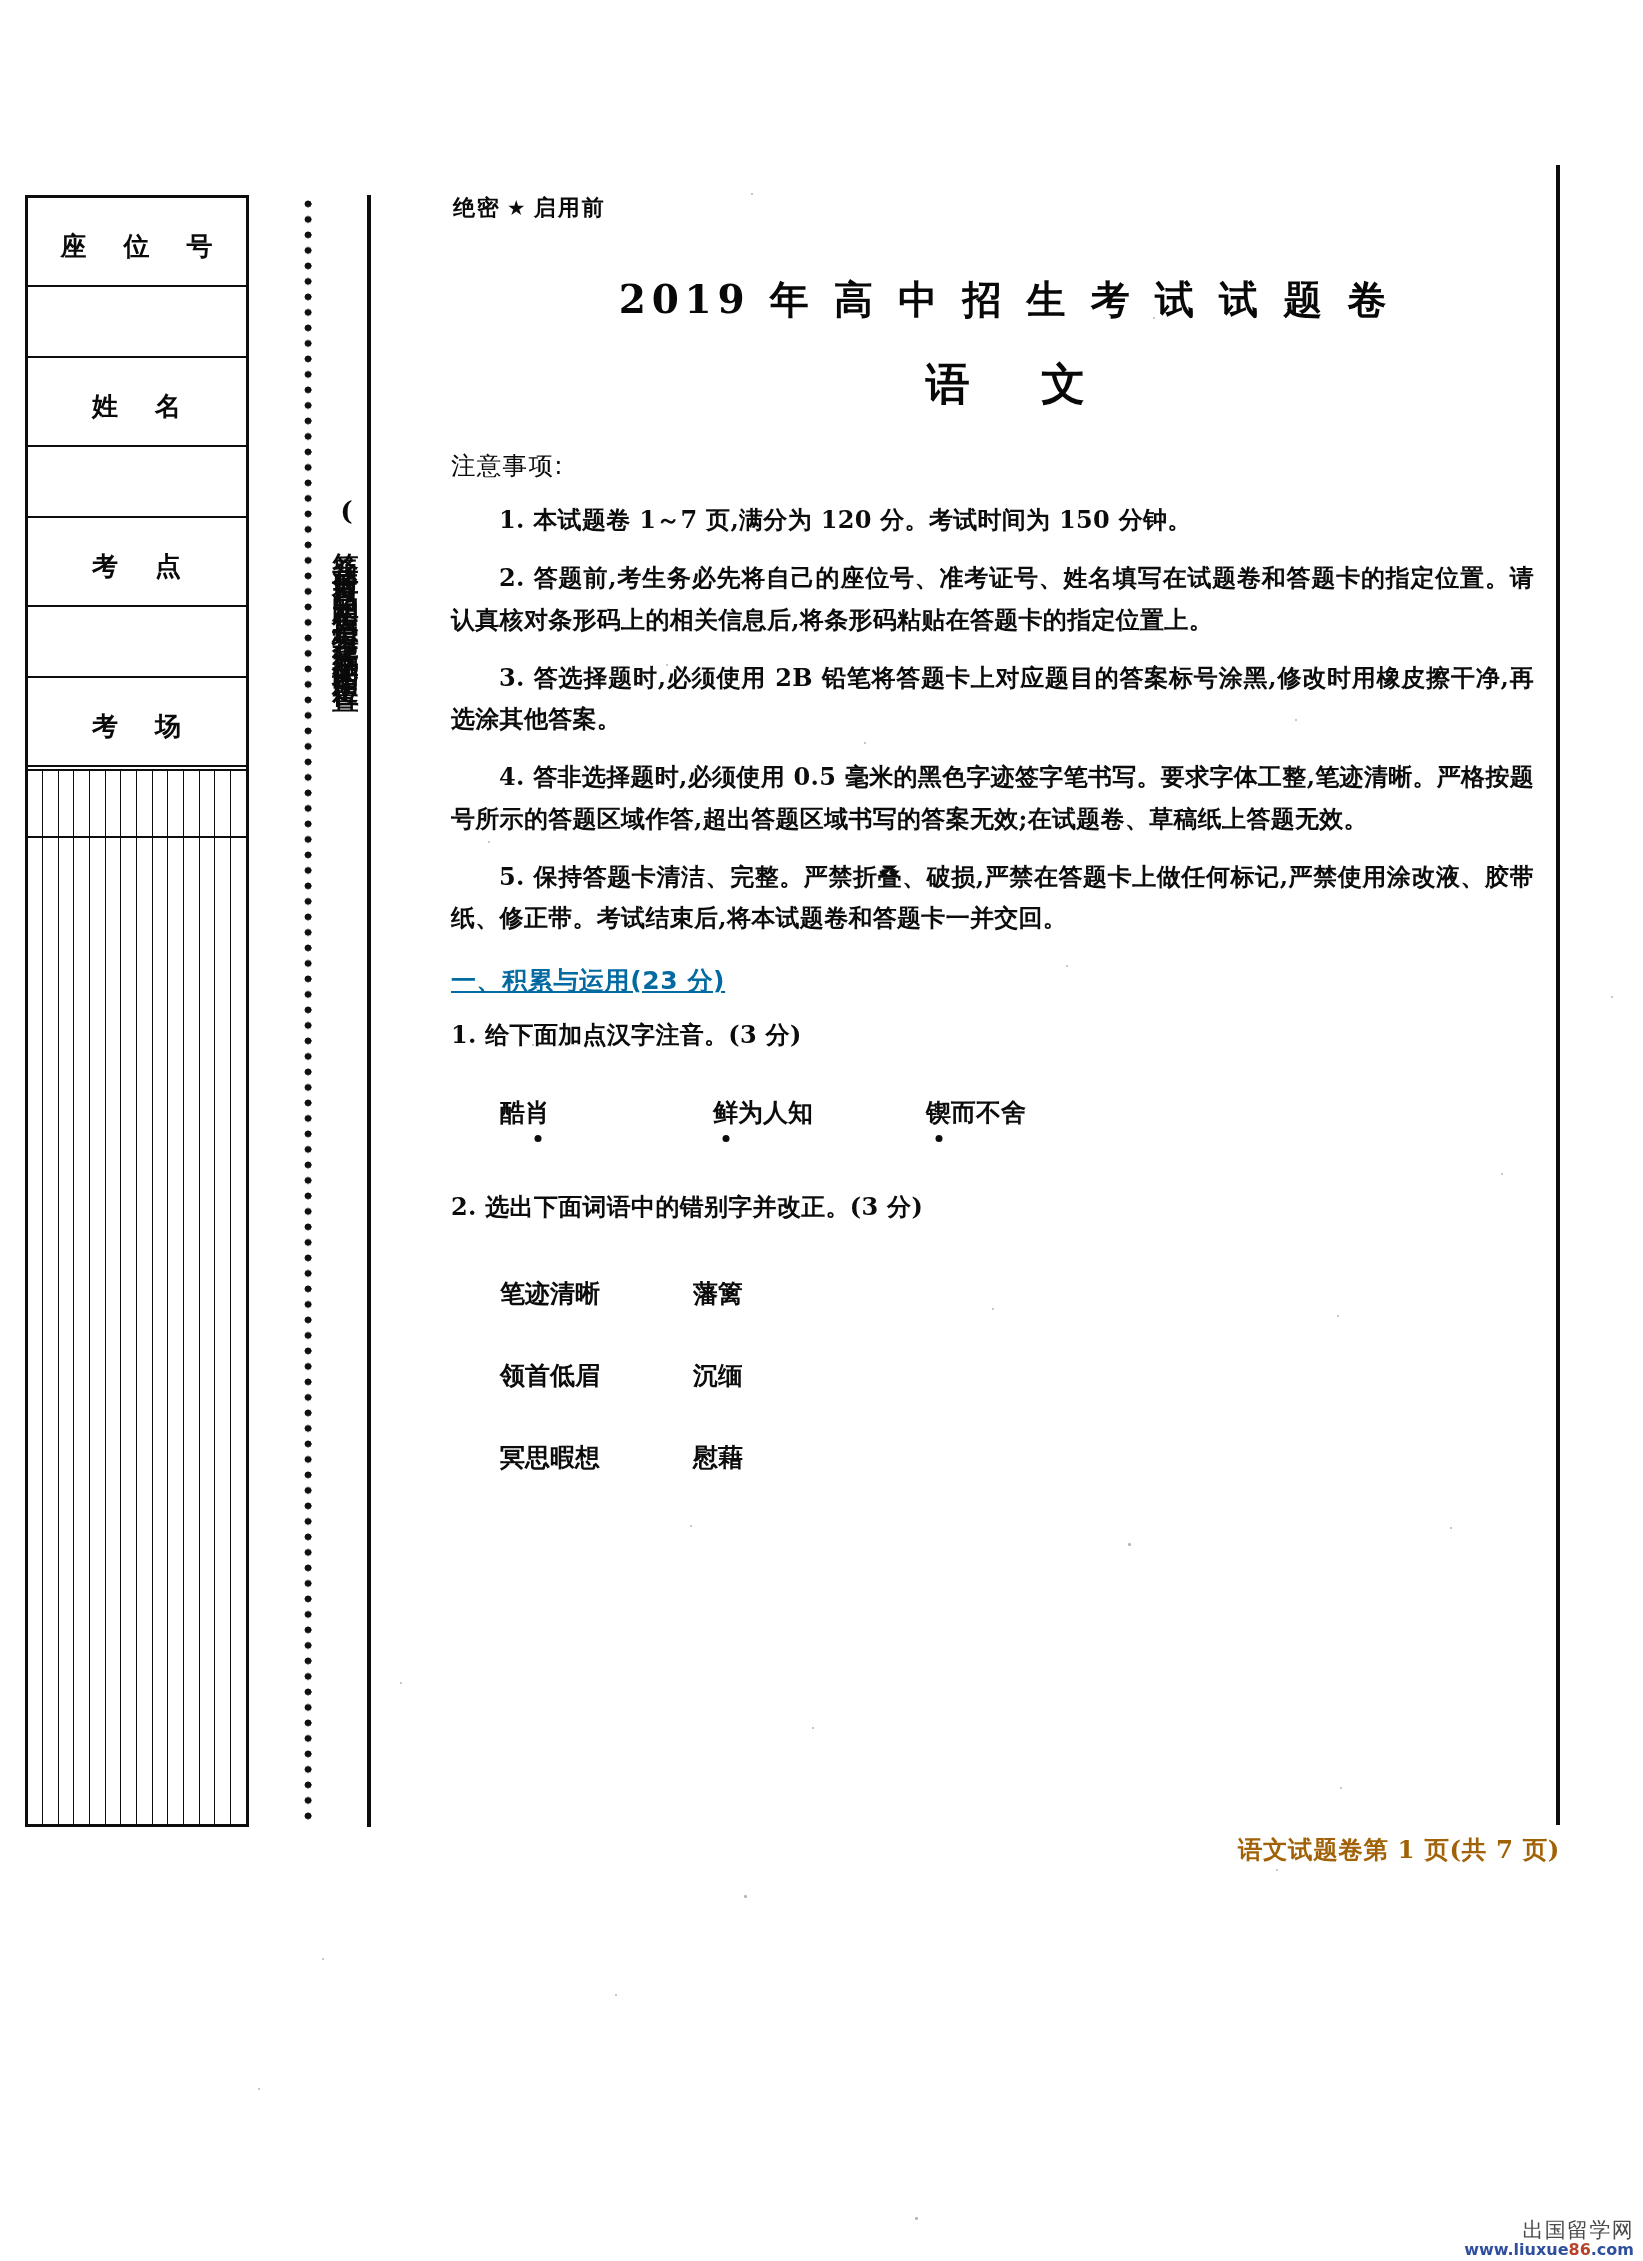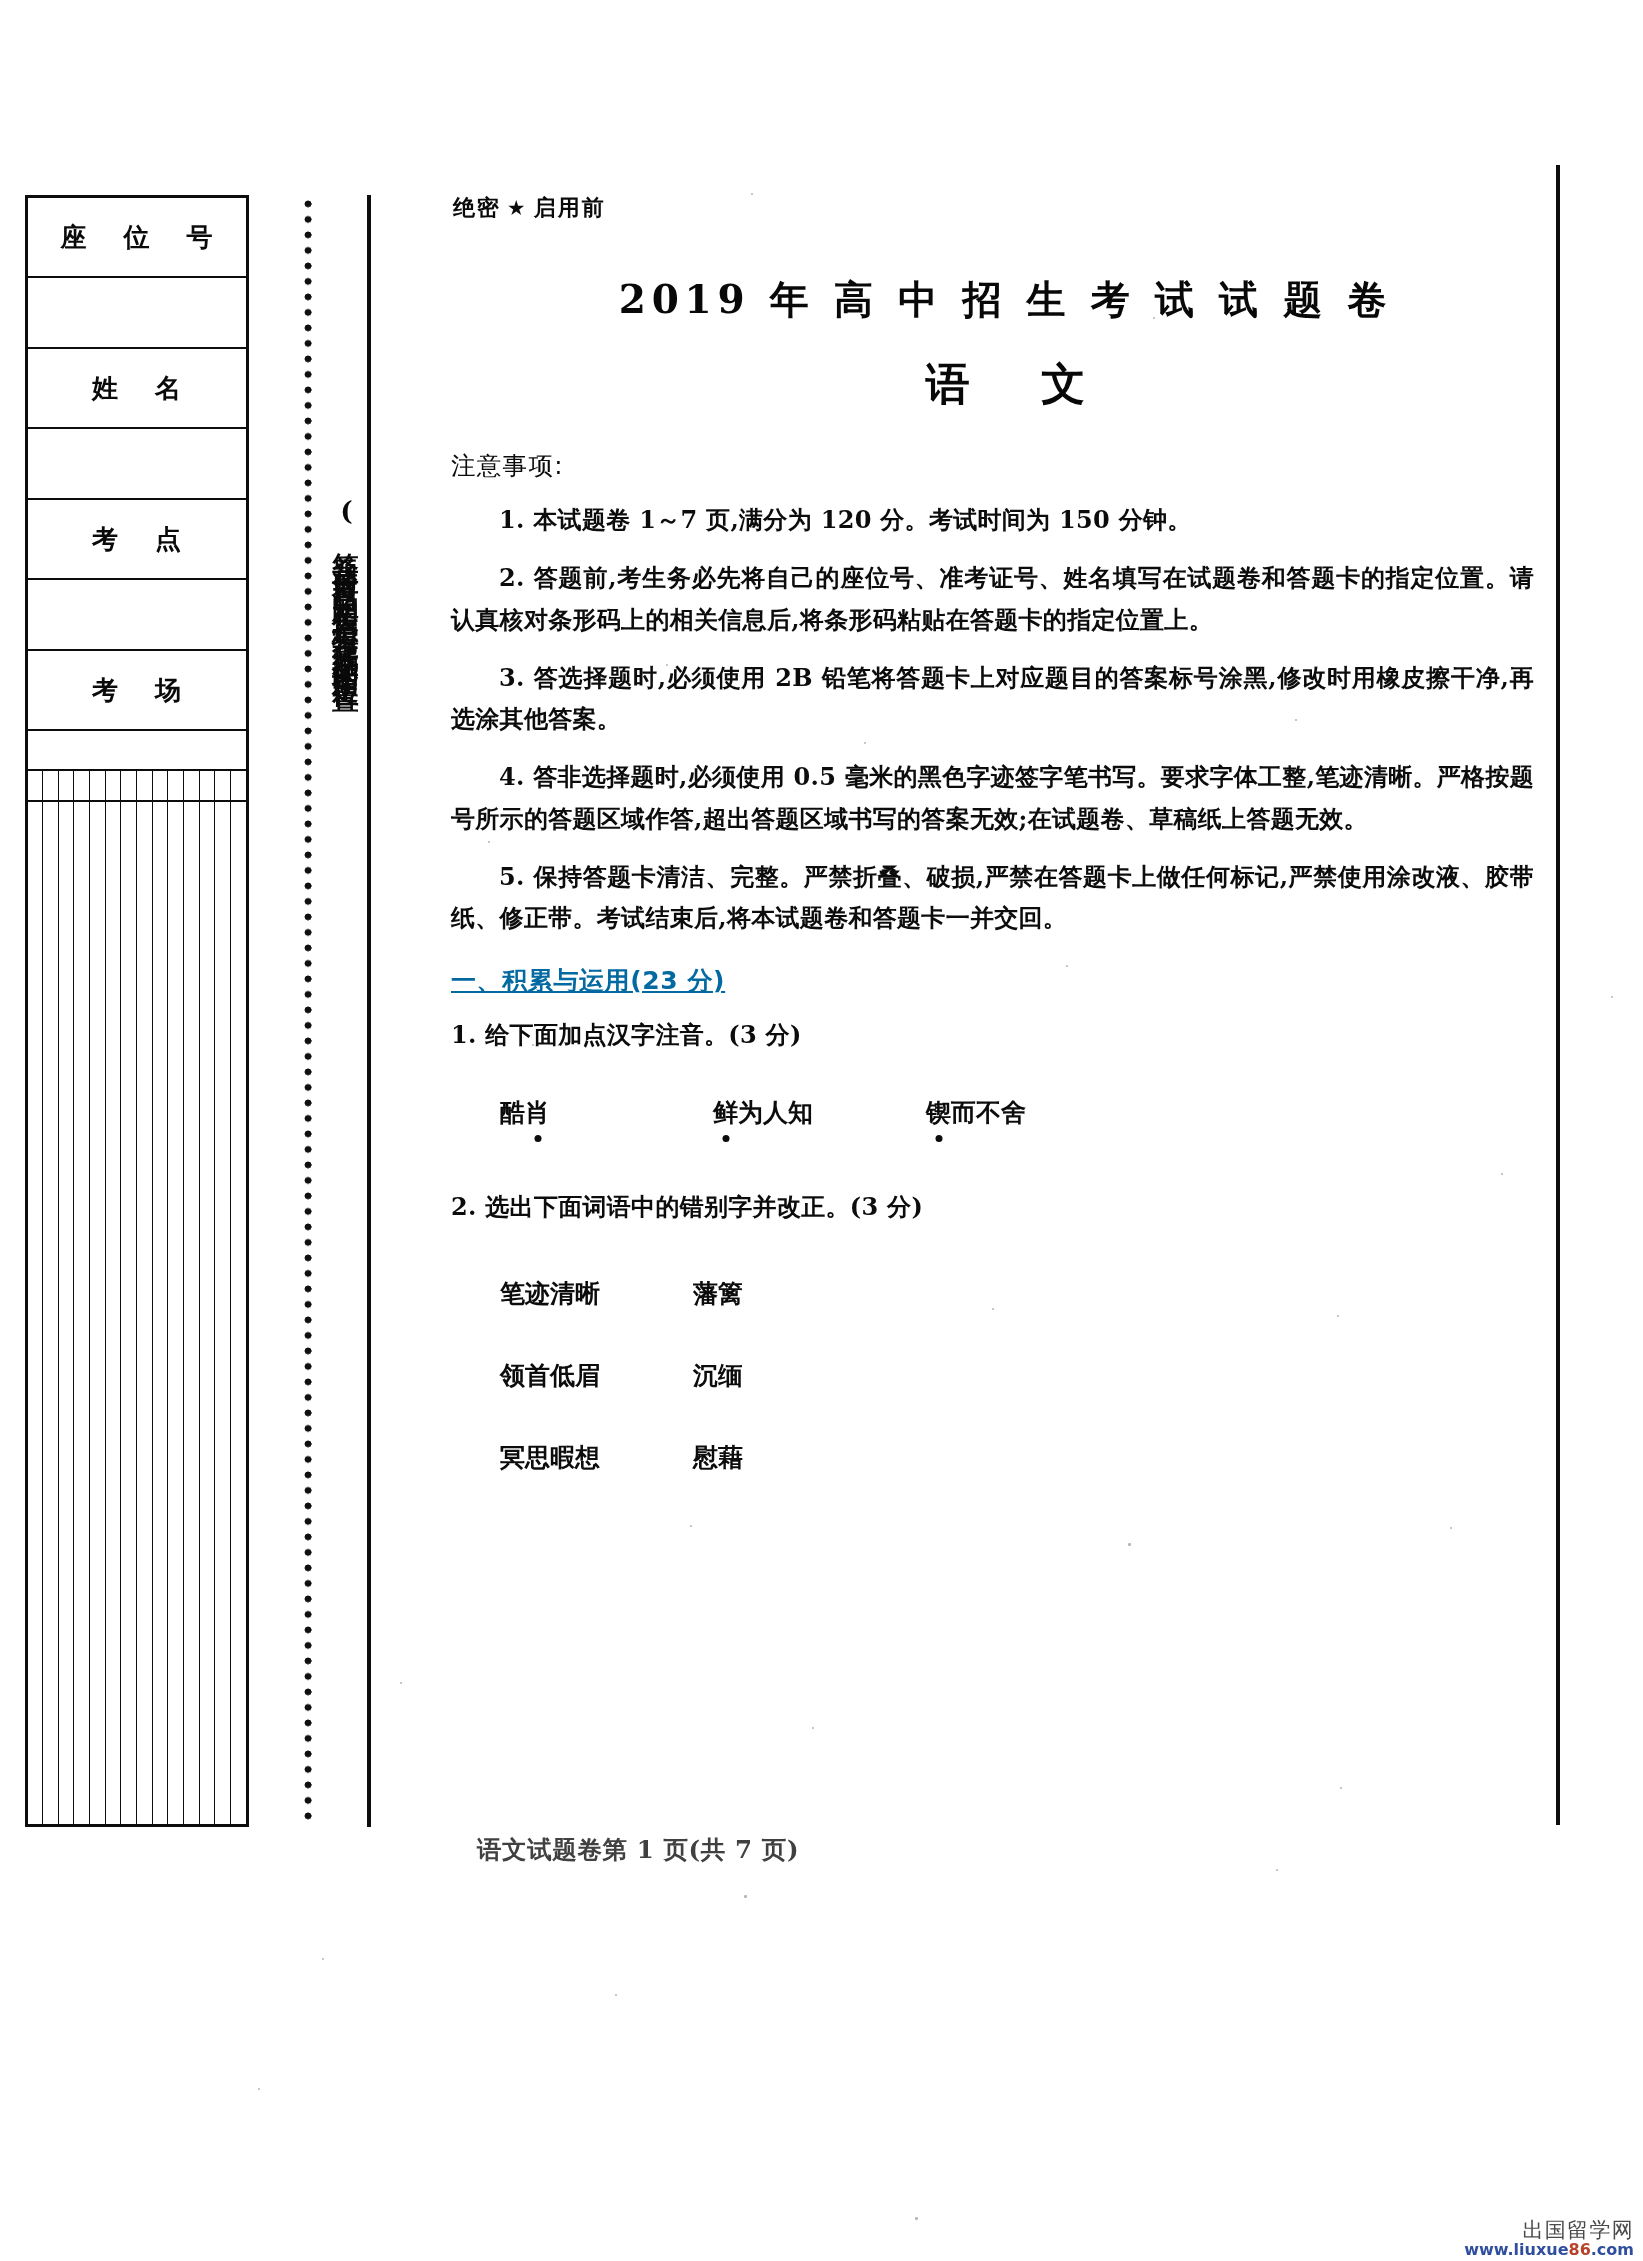--- a/index.html
+++ b/index.html
@@ -36,20 +36,21 @@
   }
   .stub-row {
     border-bottom: 2.6px solid #0d0d0d;
     box-sizing: border-box;
     display: flex;
     align-items: center;
     justify-content: center;
   }
   .stub-row.label {
     height: 80px;
+    margin-top: 9px;
   }
   .stub-row.blank {
     height: 71px;
   }
   .stub-label-text {
     font-family: "DejaVu Serif", "Liberation Serif", serif;
     font-size: 26px;
     font-weight: 700;
     letter-spacing: 14px;
     text-indent: 14px;
@@ -257,26 +258,26 @@
   }
   .q2-cell-a { width: 193px; white-space: nowrap; }
   .q2-cell-b { white-space: nowrap; }
 
   
   .page-footer {
     position: absolute;
     left: 451px;
     top: 1833px;
     width: 1083px;
-    text-align: left;
+    text-align: right;
     font-family: "DejaVu Serif", "Liberation Serif", serif;
     font-size: 24.5px;
     font-weight: 700;
     letter-spacing: 0.6px;
-    color: #404040;
+    color: #a16207;
     padding-left: 26px;
   }
 
   
   .watermark {
     position: absolute;
     right: 9px;
     bottom: 2.6px;
     text-align: right;
     line-height: 1.02;

